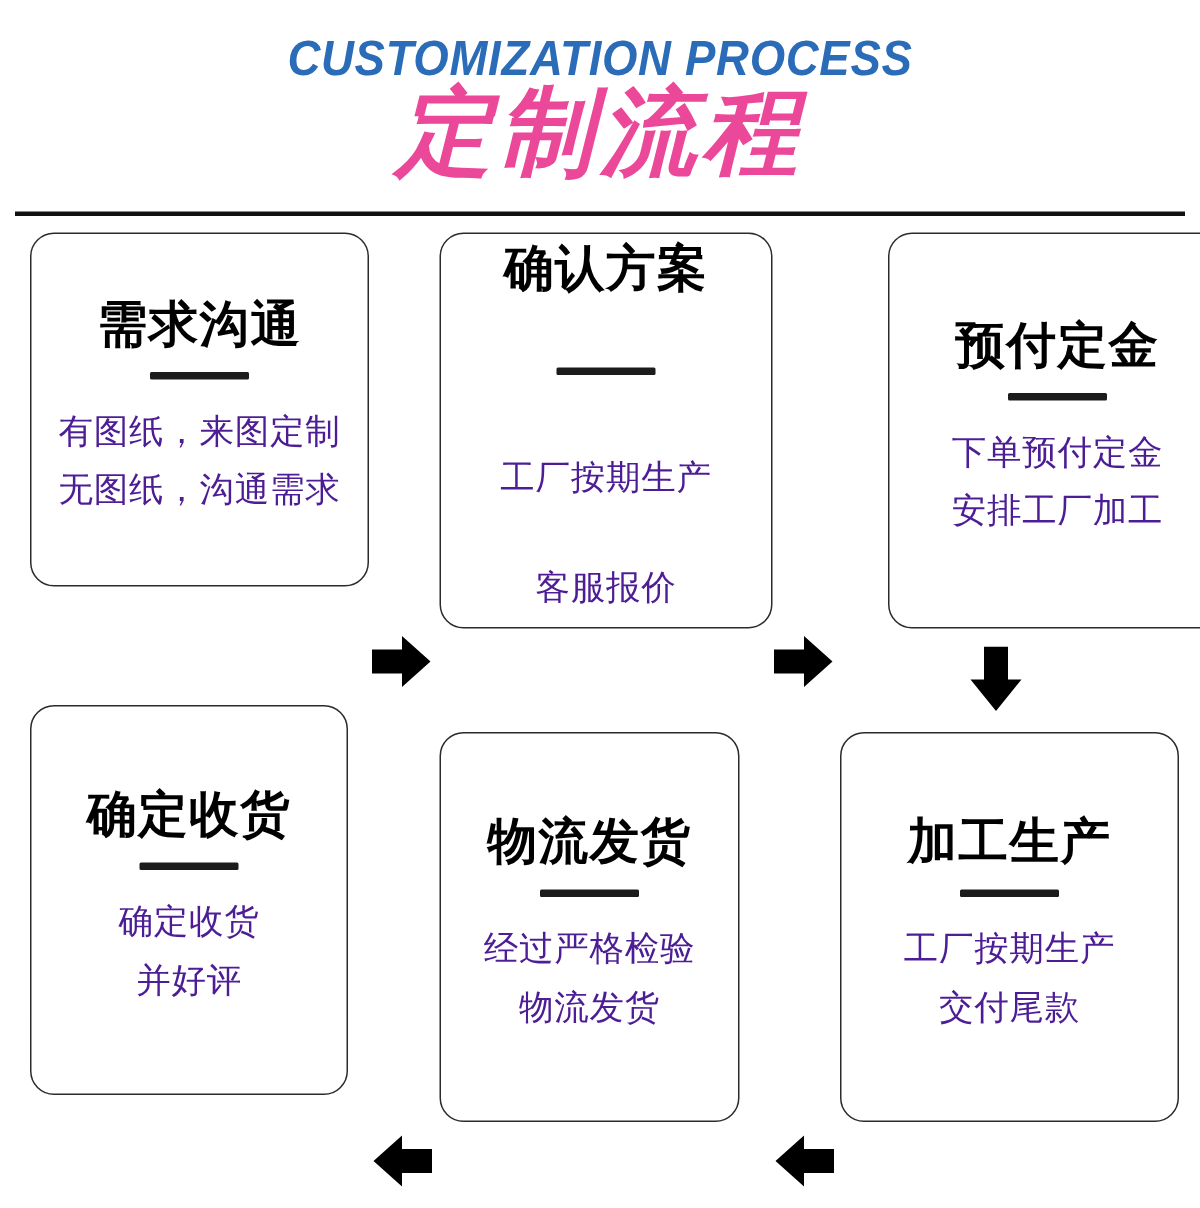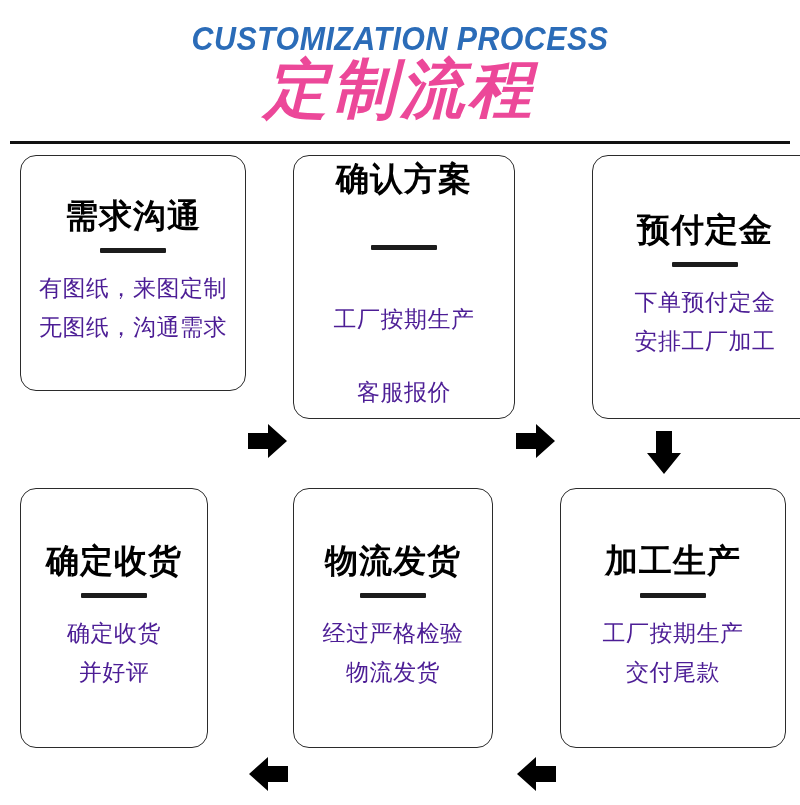--- a/index.html
+++ b/index.html
@@ -109,21 +109,21 @@
     white-space: nowrap;
   }
 
   
   #card-0 { left: 20px;  top: 5px;   width: 226px; height: 236px; }
   #card-1 { left: 293px; top: 5px;   width: 222px; height: 264px; gap: 34px; }
   #card-2 { left: 560px; top: 5px;   width: 226px; height: 264px; margin-left: 32px; }
   
   #card-3 { left: 560px; top: 338px; width: 226px; height: 260px; }
   #card-4 { left: 293px; top: 338px; width: 200px; height: 260px; }
-  #card-5 { left: 20px;  top: 338px; width: 188px; height: 260px; }
+  #card-5 { left: 20px;  top: 320px; width: 212px; height: 260px; }
 
   
   .arrow {
     position: absolute;
     line-height: 0;
   }
   #arrow-0 { left: 248px; top: 272px; }
   #arrow-1 { left: 516px; top: 272px; }
   #arrow-2 { left: 645px; top: 281px; }
   #arrow-3 { left: 516px; top: 605px; }

